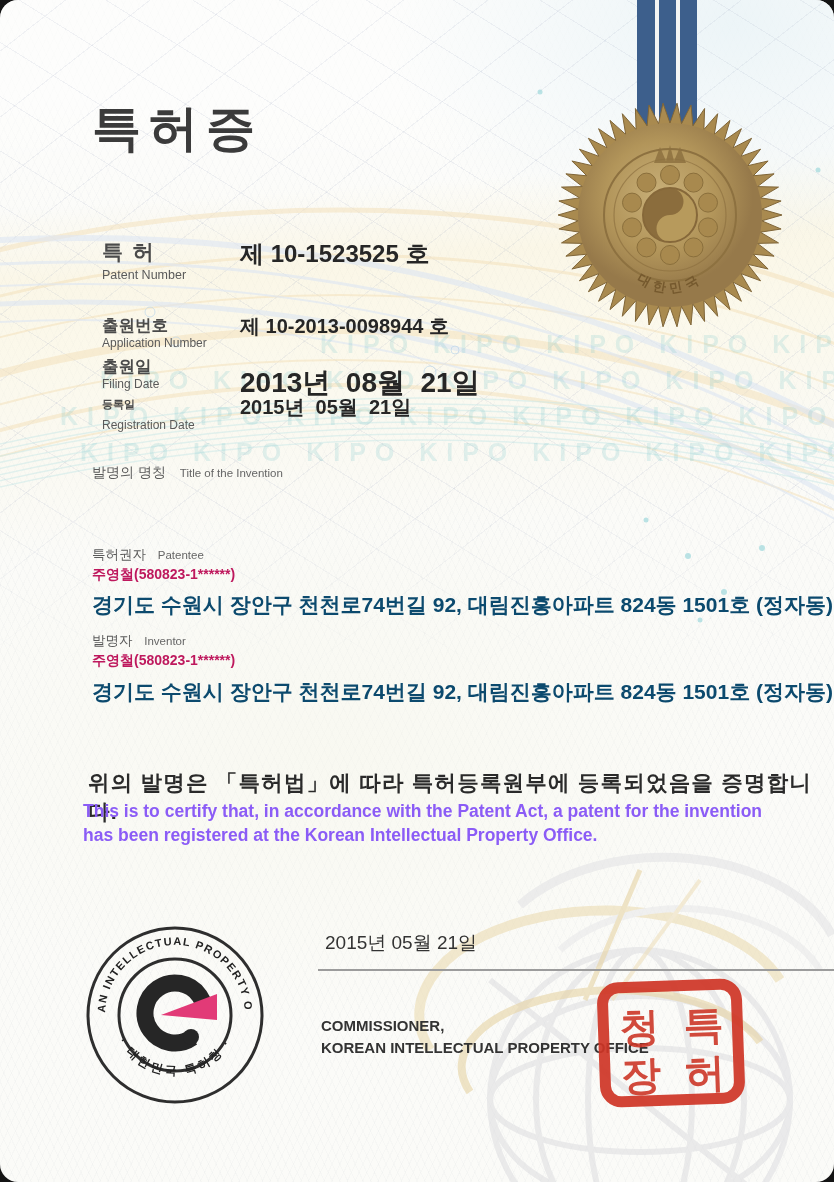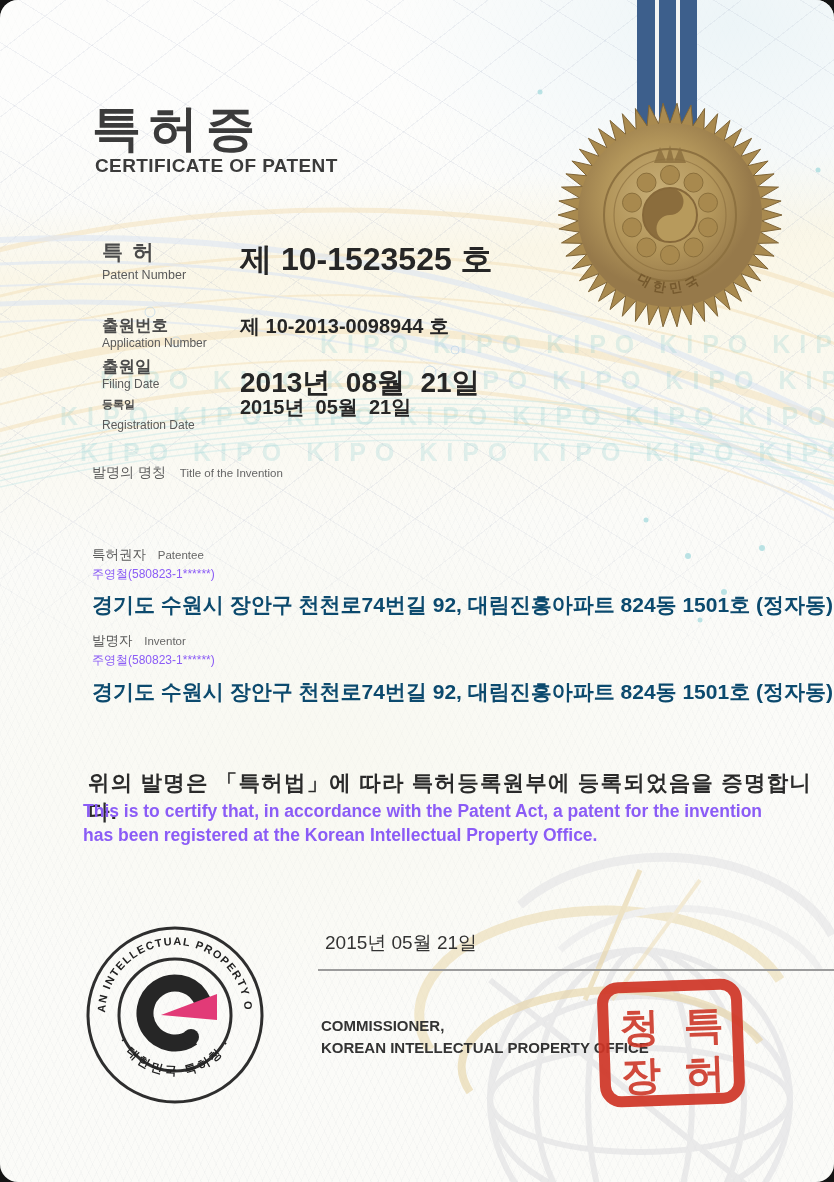--- a/index.html
+++ b/index.html
@@ -41,21 +41,21 @@
   .medal{position:absolute;left:555px;top:100px;width:230px;height:230px;z-index:2;}
   
   .abs{position:absolute;}
   .pre{white-space:pre;}
   .doc-title{left:92px;top:96px;font-size:49px;font-weight:bold;color:#3b3b3b;letter-spacing:8px;}
   .doc-sub{left:95px;top:155px;font-size:19px;font-weight:bold;color:#3b3b3b;letter-spacing:.4px;}
   .lab-ko{font-weight:bold;color:#4a4a4a;}
   .lab-en{color:#5a5a5a;}
   .val{font-weight:bold;color:#262626;}
   .inv-title{font-size:17.5px;font-weight:bold;color:#222;}
-  .party-name{font-size:12px;font-weight:normal;color:#8b5cf6;}
+  .party-name{font-size:14px;font-weight:bold;color:#be185d;}
   .party-addr{font-size:21px;font-weight:bold;color:#0c4a6e;}
   .stmt-ko{left:88px;top:768px;font-size:21.5px;font-weight:bold;letter-spacing:1.2px;color:#2a2a2a;}
   .stmt-en{left:83px;font-size:17.5px;font-weight:600;color:#8b5cf6;}
   .issue-date{left:325px;top:930px;font-size:19px;color:#333;}
   .sig-line{position:absolute;left:318px;right:0;top:969px;height:2px;background:#9c9c9c;}
   .comm-ko{left:320px;top:977px;font-size:31px;font-weight:bold;letter-spacing:6px;color:#2b2b2b;}
   .comm-en1{left:321px;top:1017px;font-size:15px;font-weight:bold;color:#333;}
   .comm-en2{left:321px;top:1039px;font-size:15px;font-weight:bold;color:#333;}
   .emblem{position:absolute;left:85px;top:925px;width:180px;height:180px;}
   .seal{position:absolute;left:596px;top:978px;width:150px;height:130px;transform:rotate(-2deg);z-index:3;}
@@ -167,25 +167,24 @@
         <circle cx="91.5" cy="82.6" r="9.5"></circle>
       </g>
     <circle cx="115" cy="115" r="27" fill="#b79a5c" stroke="#86683a" stroke-width="2"></circle>
     <path d="M115,88 a13.5,13.5 0 0 1 0,27 a13.5,13.5 0 0 0 0,27 a27,27 0 0 1 0,-54 z" fill="#86683a" opacity="0.9"></path>
     <text font-size="13" font-weight="bold" fill="#75592e" letter-spacing="5">
       <textPath href="#medArc" startOffset="50%" text-anchor="middle">대한민국</textPath>
     </text>
   </svg>
 
   <div class="abs doc-title">특허증</div>
-  <div class="abs doc-sub">CERTIFICATE OF PATENT</div>
 
   <div class="abs lab-ko pre" style="left:102px;top:238px;font-size:21px;letter-spacing:2px;">특 허</div>
   <div class="abs lab-en" style="left:102px;top:268px;font-size:12.5px;">Patent Number</div>
-  <div class="abs val pre" style="left:240px;top:238px;font-size:32px;">제 10-1523525 호</div>
+  <div class="abs val pre" style="left:240px;top:238px;font-size:24px;">제 10-1523525 호</div>
 
   <div class="abs lab-ko" style="left:102px;top:315px;font-size:16.5px;text-align:right;">출원번호</div>
   <div class="abs lab-en" style="left:102px;top:336px;font-size:12px;">Application Number</div>
   <div class="abs val pre" style="left:240px;top:313px;font-size:20px;">제 10-2013-0098944 호</div>
 
   <div class="abs lab-ko" style="left:102px;top:356px;font-size:16.5px;">출원일</div>
   <div class="abs lab-en" style="left:102px;top:377px;font-size:12px;">Filing Date</div>
   <div class="abs val pre" style="left:240px;top:364px;font-size:28px;">2013년  08월  21일</div>
 
   <div class="abs lab-ko" style="left:102px;top:397px;font-size:11px;">등록일</div>

